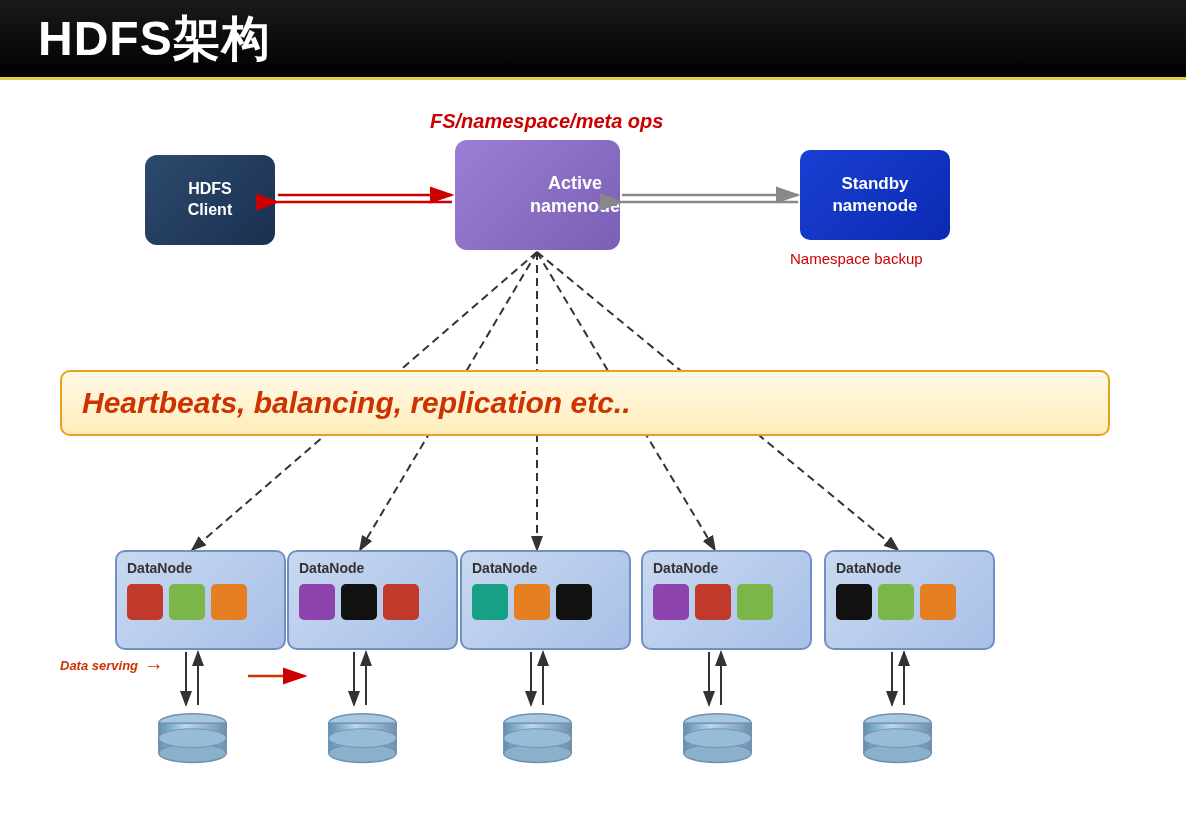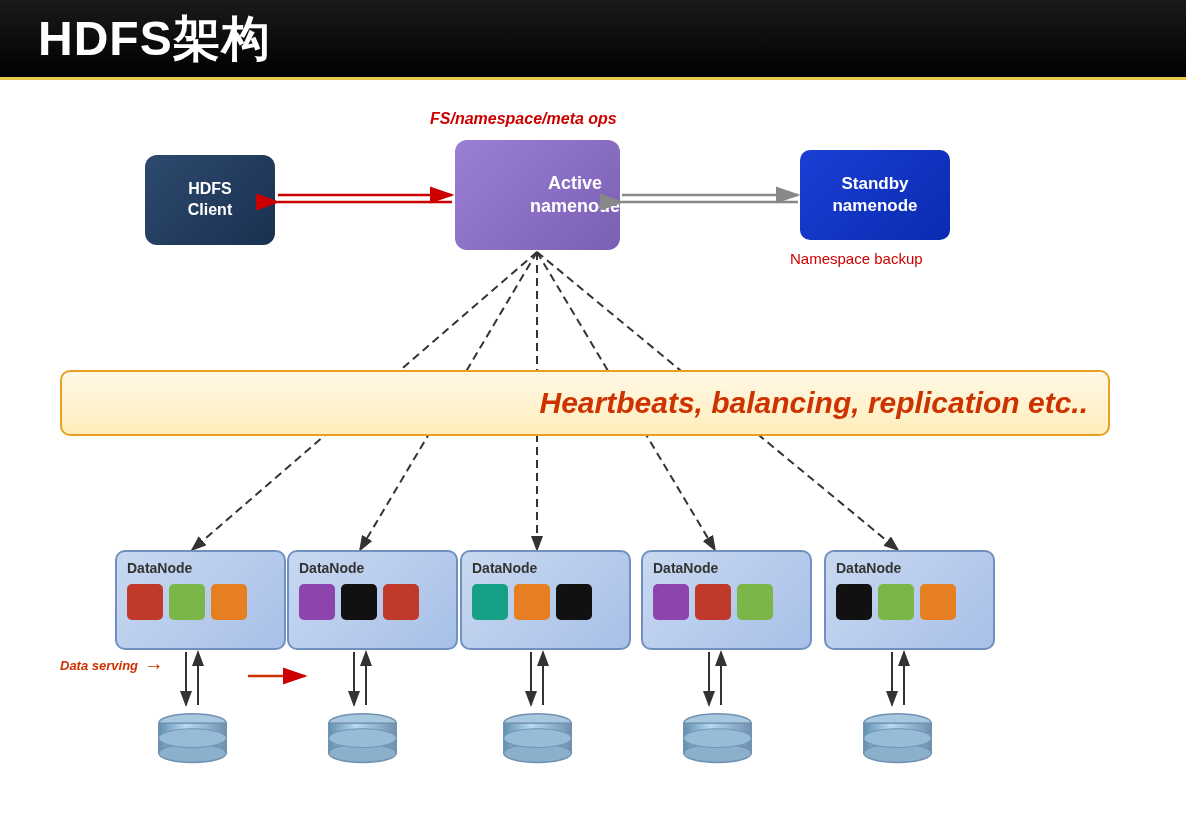--- a/index.html
+++ b/index.html
@@ -37,21 +37,21 @@
       background: #fff;
     }
 
     
     .fs-label {
       position: absolute;
       top: 30px;
       left: 430px;
       color: #cc0000;
       font-style: italic;
-      font-size: 16px;
+      font-size: 20px;
       font-weight: bold;
     }
 
     
     .hdfs-client {
       position: absolute;
       top: 75px;
       left: 145px;
       width: 130px;
       height: 90px;
@@ -127,21 +127,21 @@
     
     .heartbeats-banner {
       position: absolute;
       top: 290px;
       left: 60px;
       width: 1050px;
       background: linear-gradient(to bottom, #fff8e6, #ffeebb);
       border: 2.5px solid #e8a020;
       border-radius: 10px;
       padding: 14px 20px;
-      text-align: right;
+      text-align: left;
     }
     .heartbeats-text {
       color: #cc3300;
       font-style: italic;
       font-weight: bold;
       font-size: 30px;
     }
 
     
     .datanode-container {

